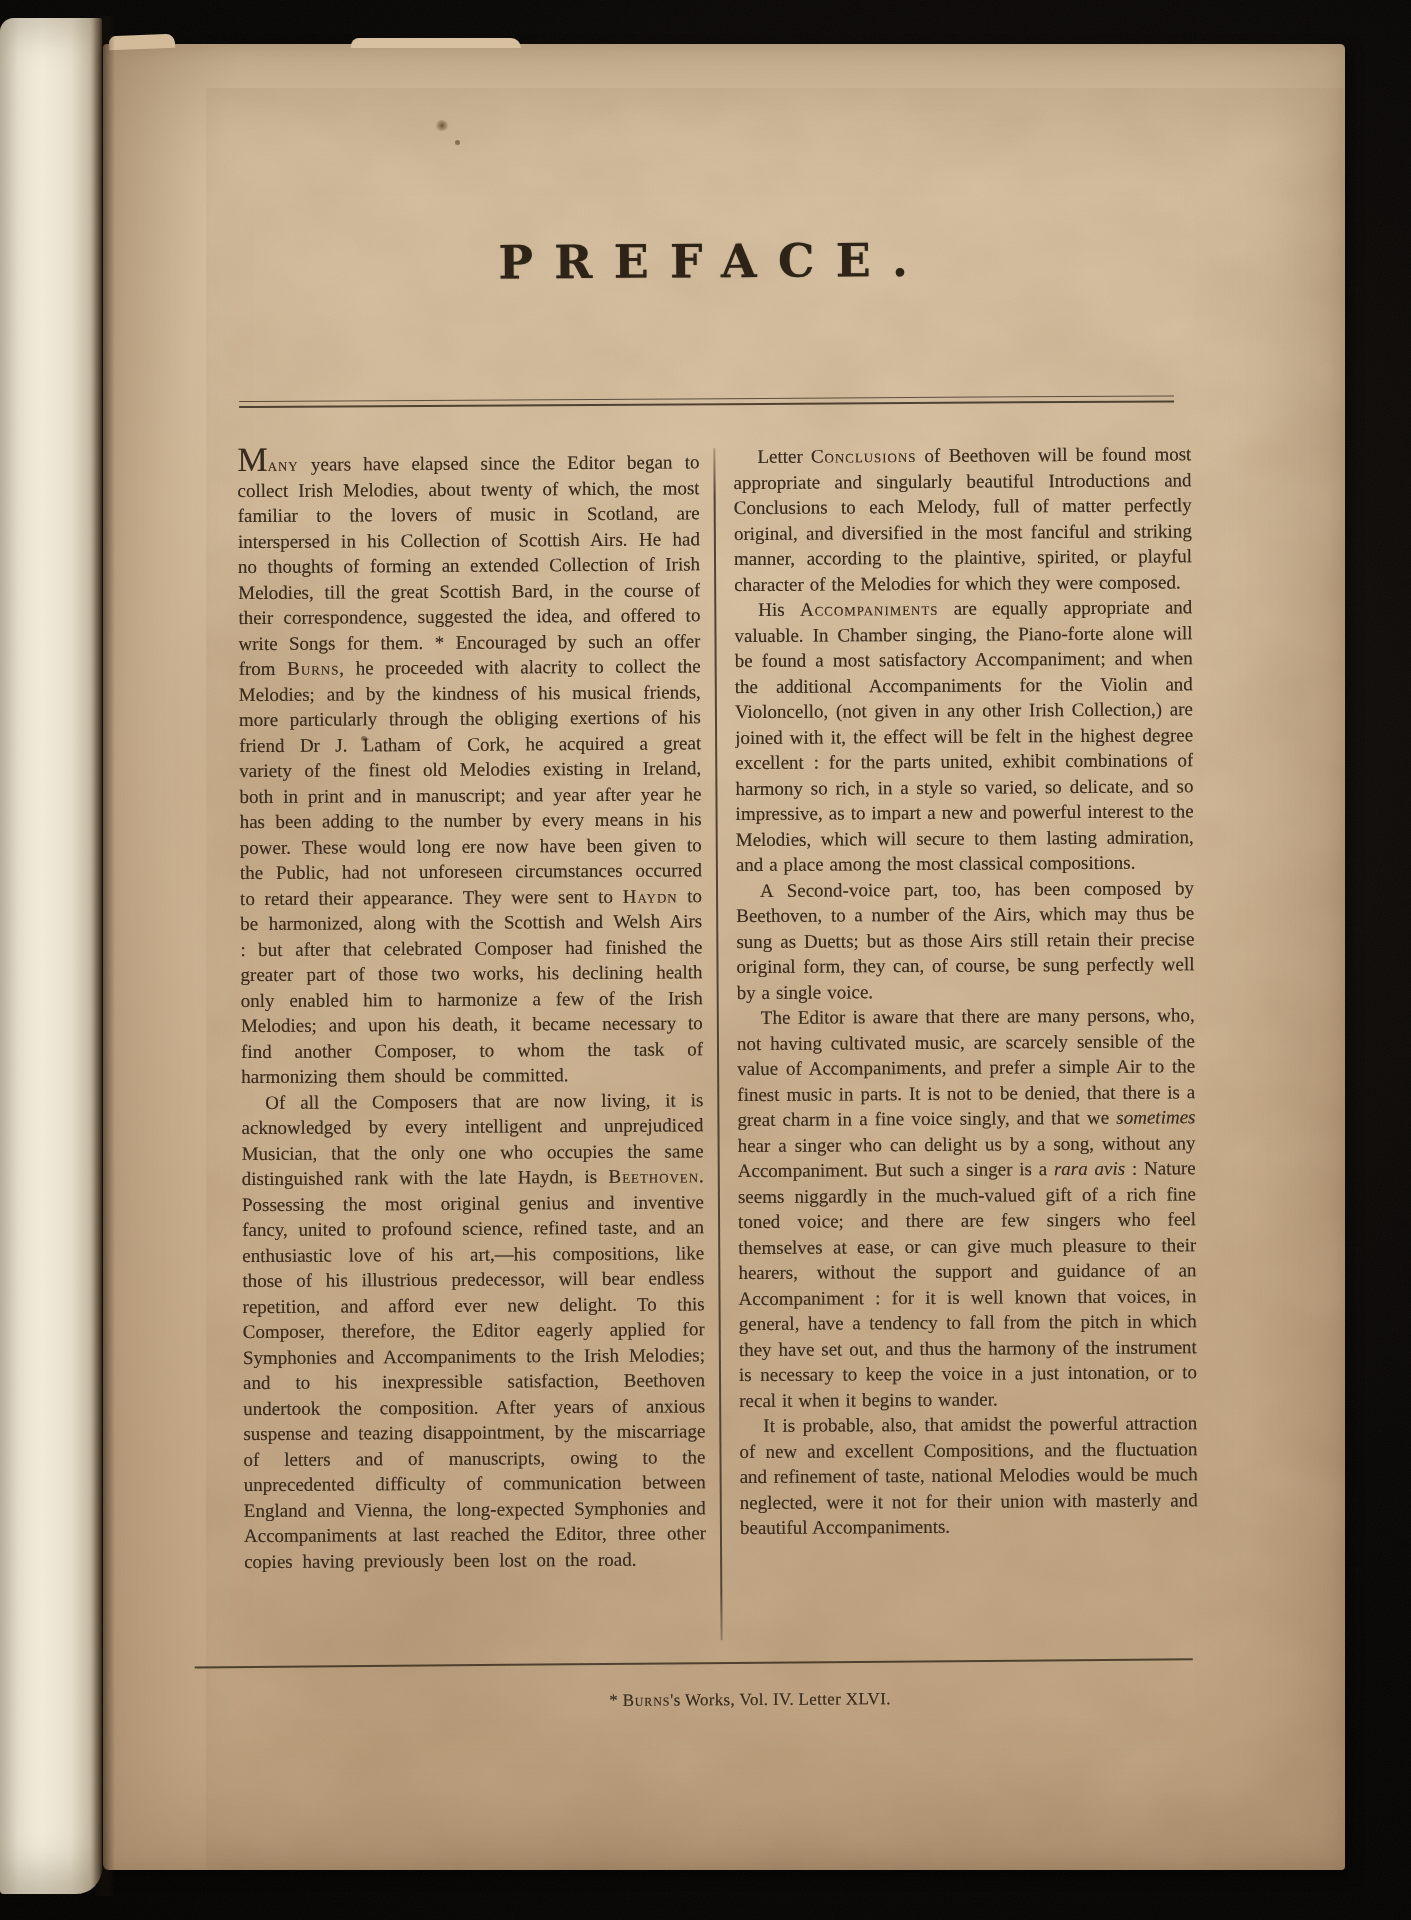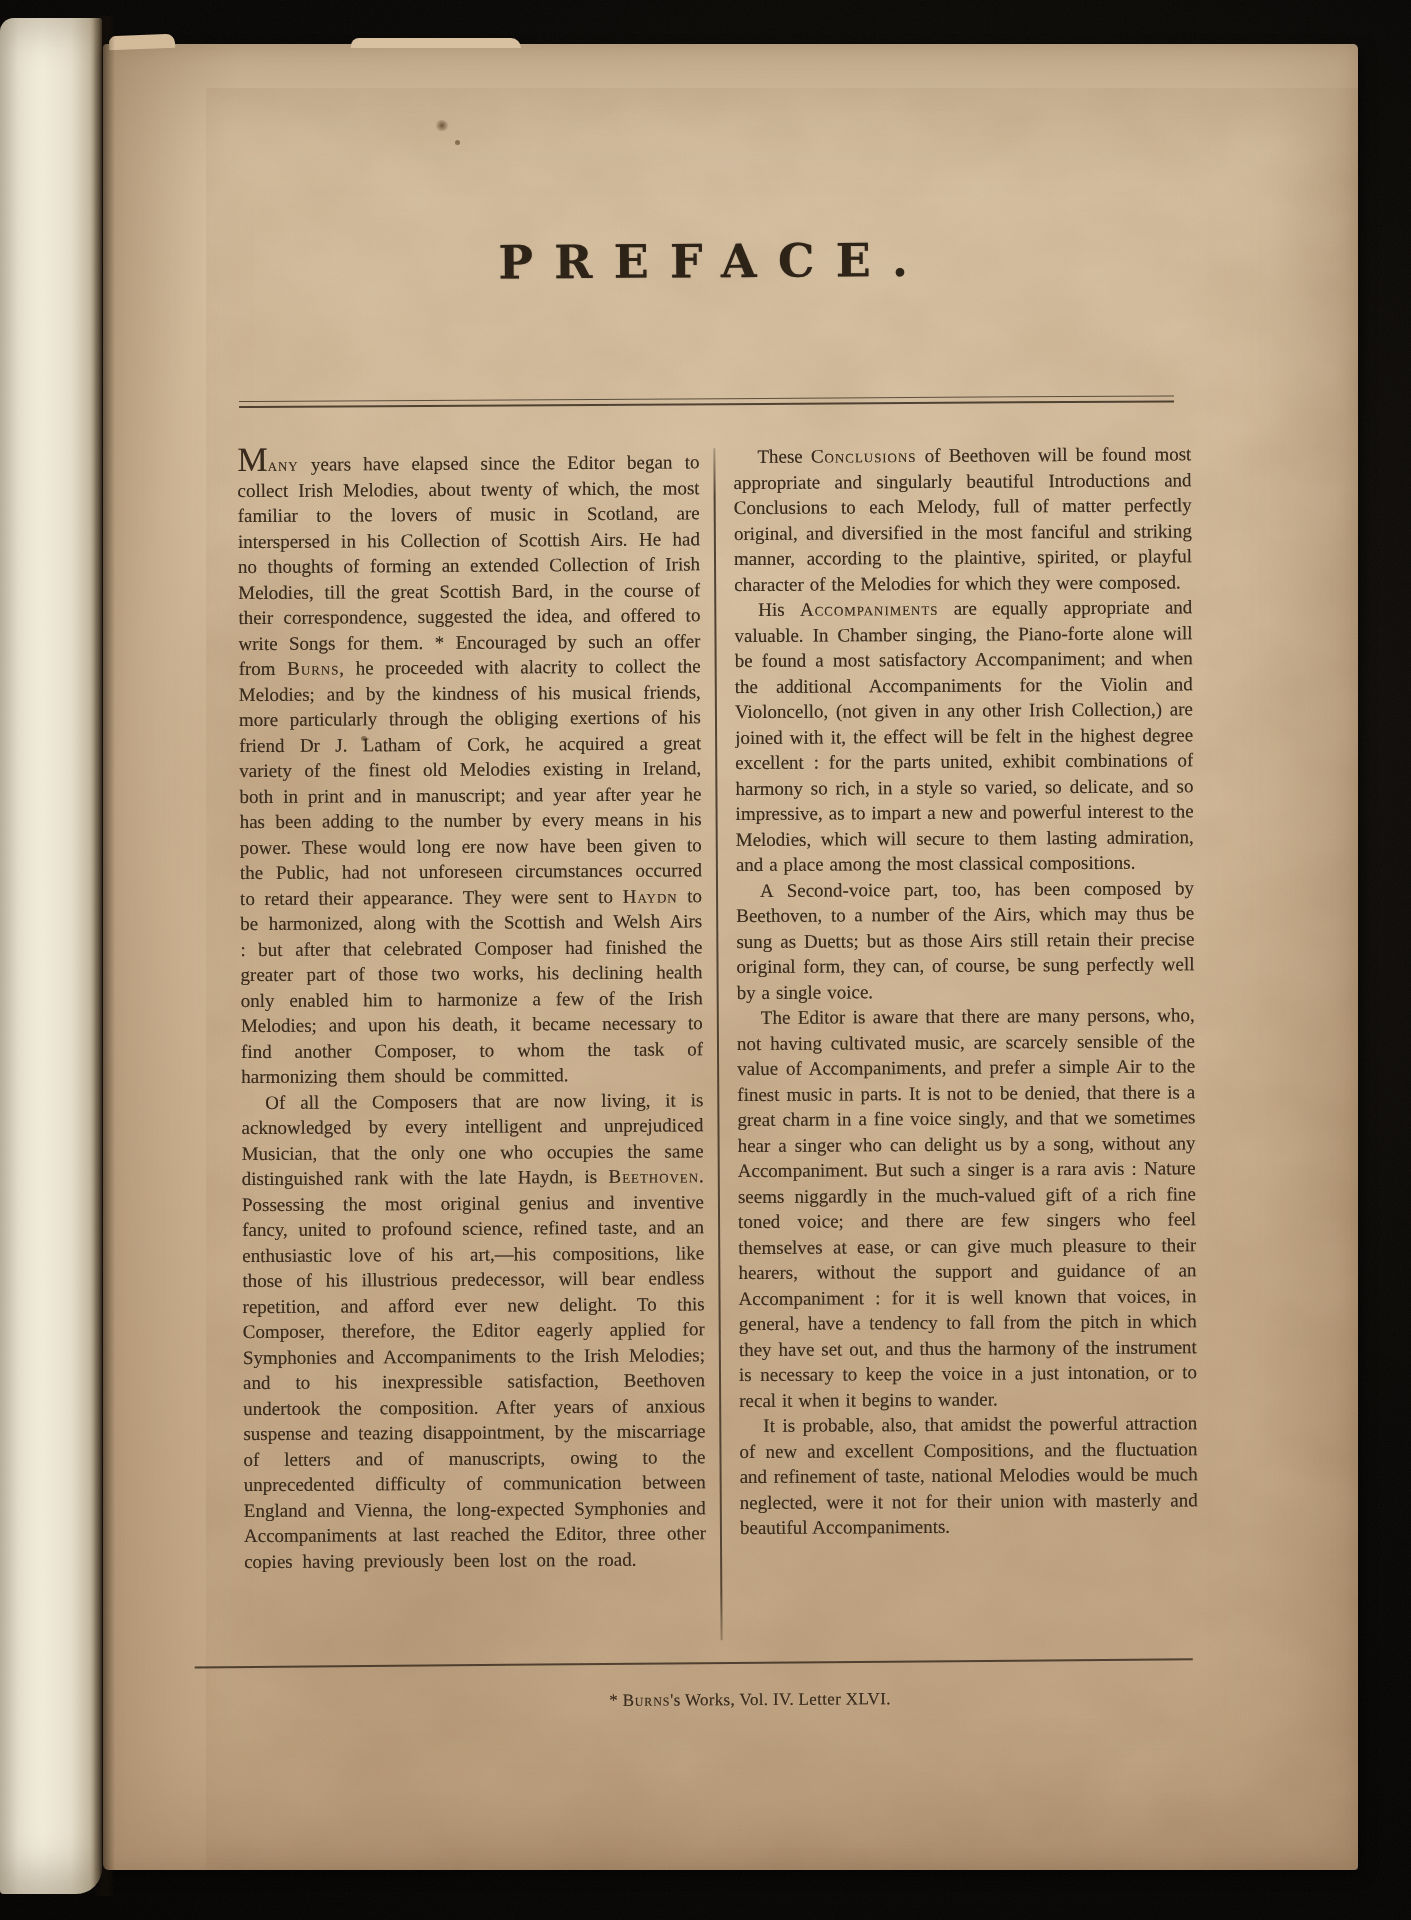--- a/index.html
+++ b/index.html
@@ -23,21 +23,20 @@
   }
   
   .page{
     position:absolute;left:103px;top:44px;width:1242px;height:1826px;
     background:
       radial-gradient(ellipse 900px 1100px at 56% 30%, rgba(224,203,174,.55) 0%, rgba(224,203,174,0) 70%),
       linear-gradient(100deg, rgba(140,110,78,.30) 0%, rgba(140,110,78,0) 9%),
       linear-gradient(180deg, var(--paper-light,#d7c2a3) 0%, var(--paper,#cfb695) 45%, #c6ab8a 78%, #c0a483 100%);
     border-radius:4px 5px 4px 6px;
     box-shadow:inset 0 0 110px 30px rgba(122,92,62,.38), inset 0 0 18px 4px rgba(122,92,62,.22), 4px 6px 14px rgba(0,0,0,.55);
-    padding-left:13px;
   }
   .tab1,.tab2{position:absolute;background:#d3bb9a;}
   .tab1{left:6px;top:-9px;width:66px;height:14px;border-radius:7px 9px 0 0;transform:rotate(-2.2deg);}
   .tab2{left:248px;top:-6px;width:170px;height:10px;border-radius:8px 10px 0 0;background:#d8c1a1;}
   
   .stain{position:absolute;pointer-events:none;}
   .stain-broad{left:6px;top:340px;width:360px;height:760px;background:radial-gradient(closest-side,rgba(146,110,76,.20),rgba(146,110,76,0) 72%);}
   .stain-mid{left:420px;top:760px;width:420px;height:520px;background:radial-gradient(closest-side,rgba(150,116,82,.12),rgba(150,116,82,0) 70%);}
   .stain-bottom{left:40px;top:1380px;width:520px;height:430px;background:radial-gradient(closest-side,rgba(132,100,68,.18),rgba(132,100,68,0) 72%);}
   .stain-dot{left:332px;top:76px;width:14px;height:11px;border-radius:50% 60% 55% 45%;background:radial-gradient(circle,rgba(82,54,28,.75),rgba(82,54,28,0) 75%);}
@@ -64,21 +63,21 @@
   .text-col{
     position:absolute;top:400px;height:1205px;overflow:hidden;
     font-size:19px;line-height:25.5px;text-align:justify;
     text-shadow:0 0 .6px rgba(58,44,30,.55);
   }
   .col-left{left:138px;width:462px;word-spacing:.26em;}
   .col-right{left:634px;width:458px;word-spacing:.06em;}
   .text-col p{margin:0;text-indent:24px;}
   .text-col p.no-indent{text-indent:0;}
   .sc{font-variant:small-caps;letter-spacing:.05em;}
-  .it{}
+  .it{font-style:italic;}
   .dropcap{display:inline-block;font-size:34px;line-height:25px;font-weight:500;vertical-align:baseline;}
   .col-divider{
     position:absolute;left:614px;top:404px;width:2.2px;height:1192px;
     background:linear-gradient(180deg,rgba(48,36,24,.25),rgba(48,36,24,.8) 4%,rgba(48,36,24,.75) 96%,rgba(48,36,24,.3));
   }
   .foot-rule{
     position:absolute;left:88px;top:1618px;width:998px;height:2.4px;
     background:rgba(48,36,24,.78);transform:rotate(-0.12deg);
     box-shadow:0 -3px 0 -1.4px rgba(48,36,24,.25);
   }
@@ -110,21 +109,21 @@
   <div class="sheet-content">
     <div class="page-title">PREFACE.</div>
     <div class="title-rule"></div>
 
     <div class="text-col col-left">
         <p class="no-indent"><span class="dropcap">M</span><span class="sc">any</span><span> years have elapsed since the Editor began to collect Irish Melodies, about twenty of which, the most familiar to the lovers of music in Scotland, are interspersed in his Collection of Scottish Airs.  He had no thoughts of forming an extended Collection of Irish Melodies, till the great Scottish Bard, in the course of their correspondence, suggested the idea, and offered to write Songs for them. *  Encouraged by such an offer from </span><span class="sc">Burns</span><span>, he proceeded with alacrity to collect the Melodies; and by the kindness of his musical friends, more particularly through the obliging exertions of his friend Dr J. Latham of Cork, he acquired a great variety of the finest old Melodies existing in Ireland, both in print and in manuscript; and year after year he has been adding to the number by every means in his power.  These would long ere now have been given to the Public, had not unforeseen circumstances occurred to retard their appearance.  They were sent to </span><span class="sc">Haydn</span><span> to be harmonized, along with the Scottish and Welsh Airs : but after that celebrated Composer had finished the greater part of those two works, his declining health only enabled him to harmonize a few of the Irish Melodies; and upon his death, it became necessary to find another Composer, to whom the task of harmonizing them should be committed.</span></p>
         <p><span>Of all the Composers that are now living, it is acknowledged by every intelligent and unprejudiced Musician, that the only one who occupies the same distinguished rank with the late Haydn, is </span><span class="sc">Beethoven</span><span>.  Possessing the most original genius and inventive fancy, united to profound science, refined taste, and an enthusiastic love of his art,—his compositions, like those of his illustrious predecessor, will bear endless repetition, and afford ever new delight.  To this Composer, therefore, the Editor eagerly applied for Symphonies and Accompaniments to the Irish Melodies; and to his inexpressible satisfaction, Beethoven undertook the composition.  After years of anxious suspense and teazing disappointment, by the miscarriage of letters and of manuscripts, owing to the unprecedented difficulty of communication between England and Vienna, the long-expected Symphonies and Accompaniments at last reached the Editor, three other copies having previously been lost on the road.</span></p>
       </div>
     <div class="col-divider"></div>
     <div class="text-col col-right">
-        <p><span>These </span><span class="sc">Conclusions</span><span> of Beethoven will be found most appropriate and singularly beautiful Introductions and Conclusions to each Melody, full of matter perfectly original, and diversified in the most fanciful and striking manner, according to the plaintive, spirited, or playful character of the Melodies for which they were composed.</span></p>
+        <p><span>Letter </span><span class="sc">Conclusions</span><span> of Beethoven will be found most appropriate and singularly beautiful Introductions and Conclusions to each Melody, full of matter perfectly original, and diversified in the most fanciful and striking manner, according to the plaintive, spirited, or playful character of the Melodies for which they were composed.</span></p>
         <p><span>His </span><span class="sc">Accompaniments</span><span> are equally appropriate and valuable.  In Chamber singing, the Piano-forte alone will be found a most satisfactory Accompaniment; and when the additional Accompaniments for the Violin and Violoncello, (not given in any other Irish Collection,) are joined with it, the effect will be felt in the highest degree excellent : for the parts united, exhibit combinations of harmony so rich, in a style so varied, so delicate, and so impressive, as to impart a new and powerful interest to the Melodies, which will secure to them lasting admiration, and a place among the most classical compositions.</span></p>
         <p><span>A Second-voice part, too, has been composed by Beethoven, to a number of the Airs, which may thus be sung as Duetts; but as those Airs still retain their precise original form, they can, of course, be sung perfectly well by a single voice.</span></p>
         <p><span>The Editor is aware that there are many persons, who, not having cultivated music, are scarcely sensible of the value of Accompaniments, and prefer a simple Air to the finest music in parts.  It is not to be denied, that there is a great charm in a fine voice singly, and that we </span><span class="it">sometimes</span><span> hear a singer who can delight us by a song, without any Accompaniment.  But such a singer is a </span><span class="it">rara avis</span><span> : Nature seems niggardly in the much-valued gift of a rich fine toned voice; and there are few singers who feel themselves at ease, or can give much pleasure to their hearers, without the support and guidance of an Accompaniment : for it is well known that voices, in general, have a tendency to fall from the pitch in which they have set out, and thus the harmony of the instrument is necessary to keep the voice in a just intonation, or to recal it when it begins to wander.</span></p>
         <p><span>It is probable, also, that amidst the powerful attraction of new and excellent Compositions, and the fluctuation and refinement of taste, national Melodies would be much neglected, were it not for their union with masterly and beautiful Accompaniments.</span></p>
       </div>
 
     <div class="foot-rule"></div>
     <div class="footnote"><span>* </span><span class="sc">Burns</span><span>'s Works, Vol. IV. Letter XLVI.</span></div>
   </div>
 

